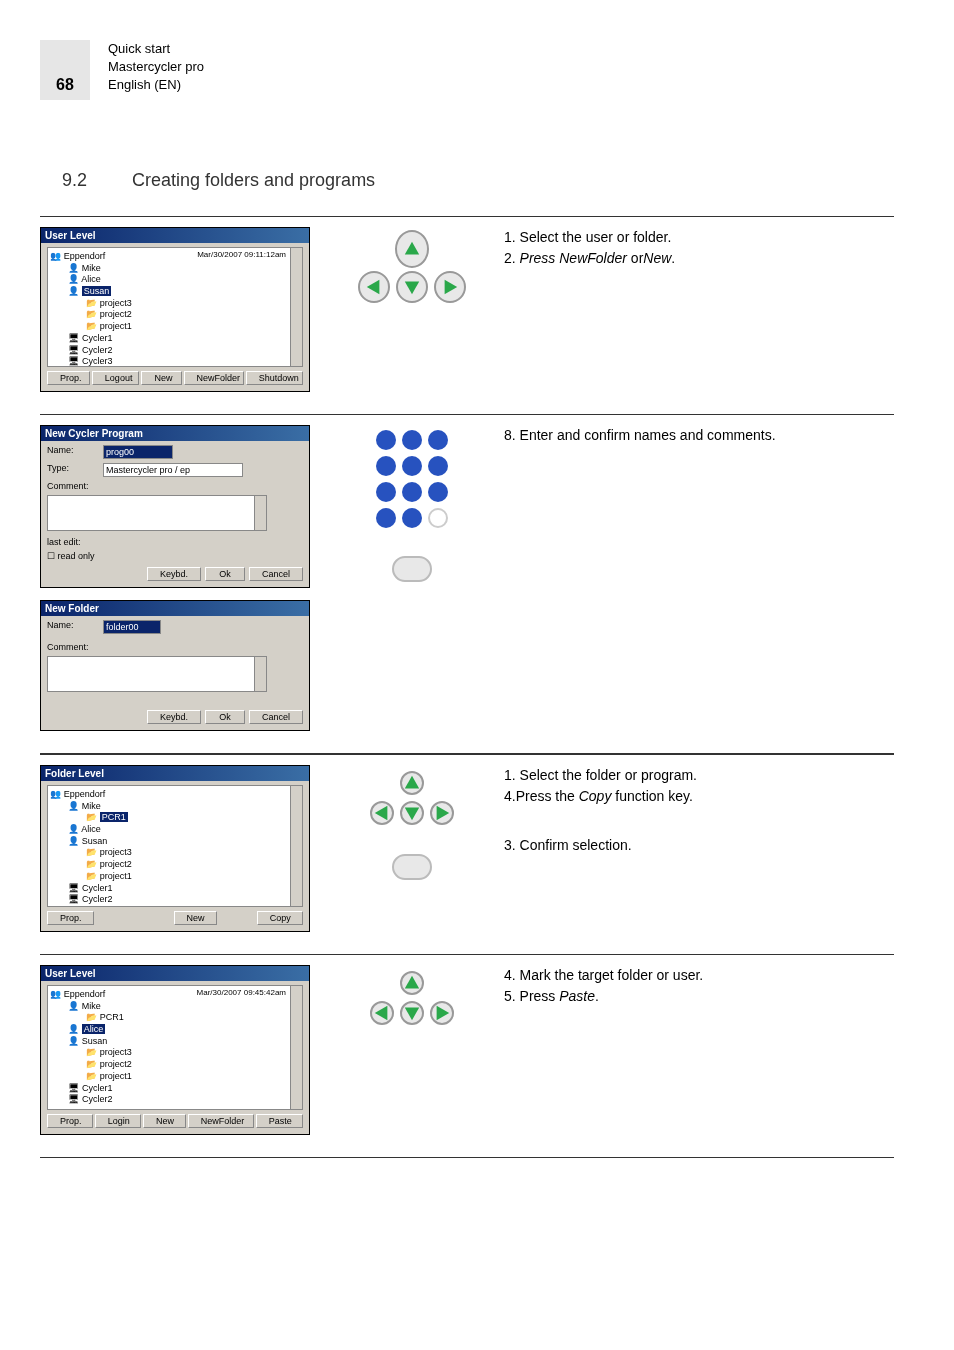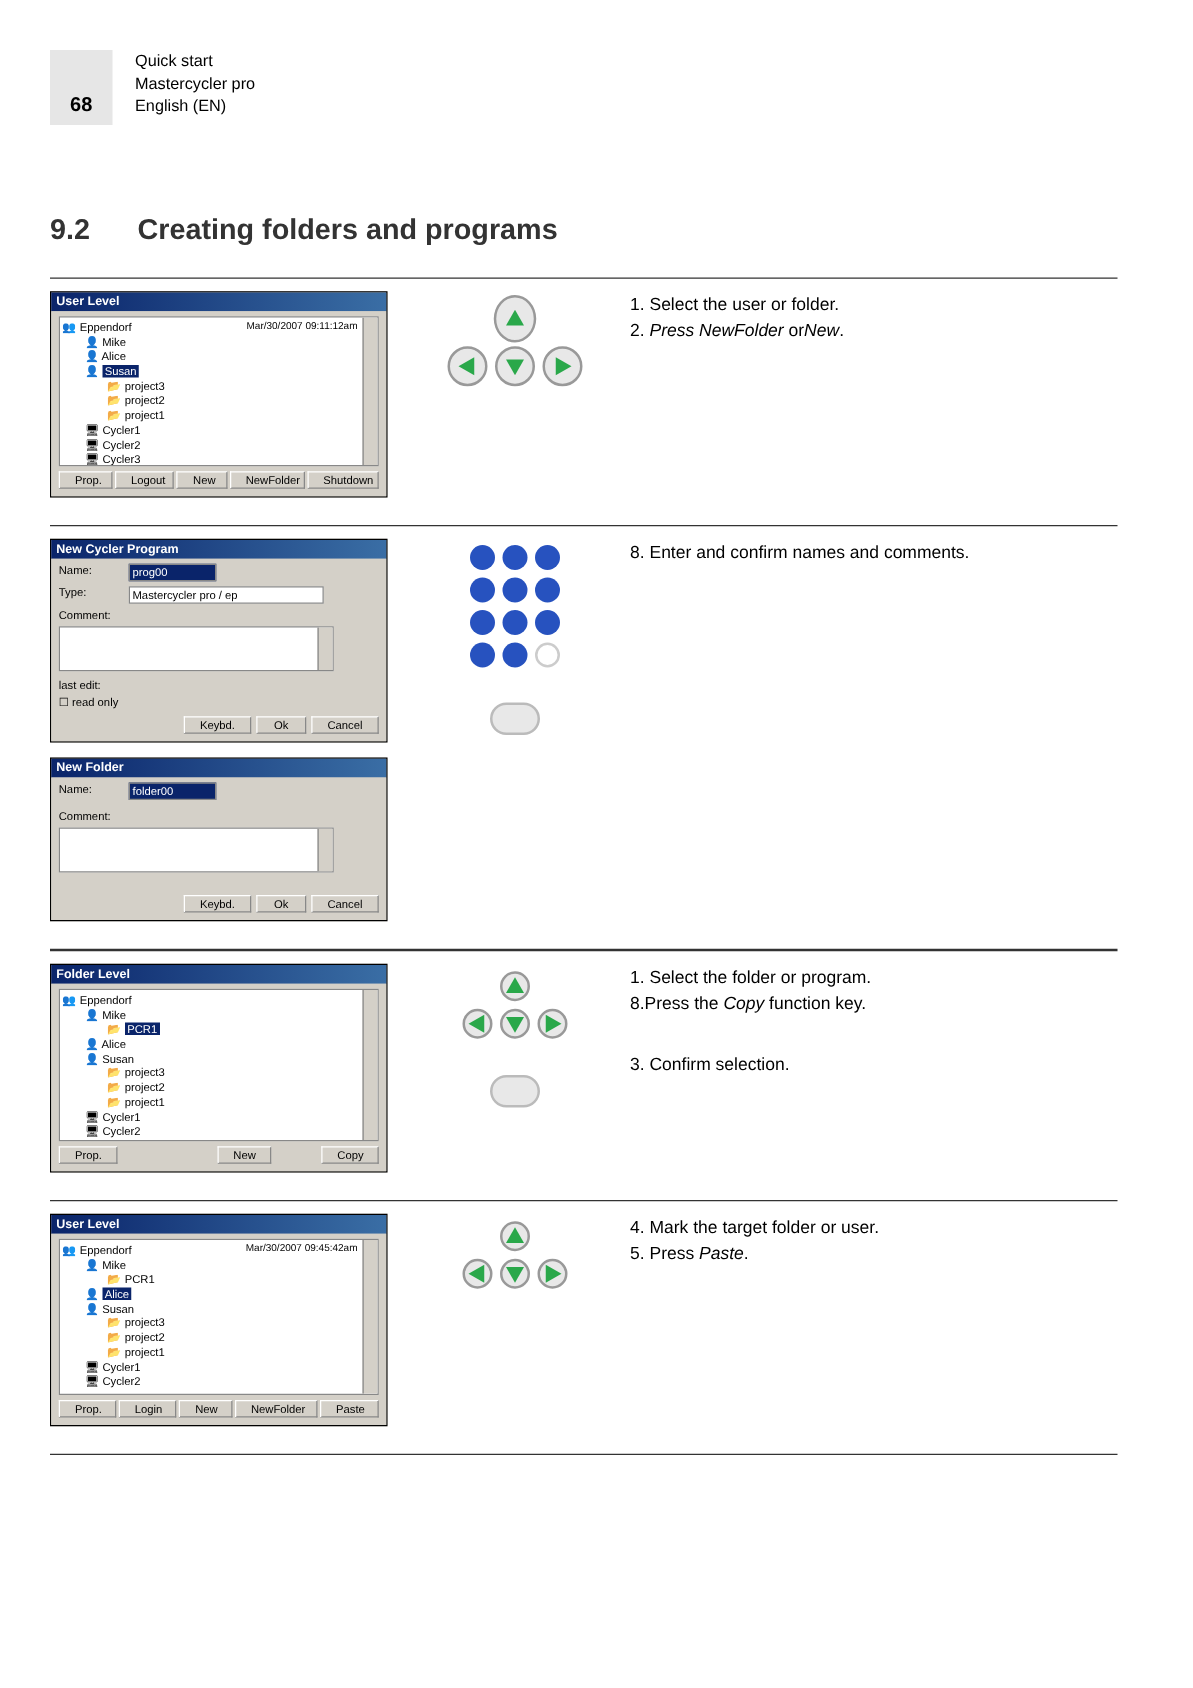--- a/index.html
+++ b/index.html
@@ -10,21 +10,21 @@
     height: 1350px;
     font-size: 13px;
     color: #000;
   }
   .page { padding: 40px 60px 40px 40px; }
   .header-row { display: flex; align-items: flex-start; gap: 18px; margin-bottom: 70px; }
   .page-num-box { background: #e6e6e6; width: 50px; height: 60px; display: flex; align-items: flex-end; justify-content: center; padding-bottom: 6px; font-weight: bold; font-size: 16px; }
   .header-text { font-size: 13px; line-height: 1.4; }
   .header-text .bold { font-weight: normal; }
   
-  h2 { font-size: 23px; font-weight: bold; margin-bottom: 25px; color: #333; }
+  h2 { font-size: 18px; font-weight: normal; margin-bottom: 25px; color: #333; margin-left: 22px; }
   .sec-num { display: inline-block; width: 70px; }
   
   hr { border: none; border-top: 1px solid #333; margin: 0; }
   
   .row { display: flex; padding: 10px 0; gap: 2px; }
   .col-screen { width: 280px; flex-shrink: 0; }
   .col-icon { width: 180px; flex-shrink: 0; display: flex; flex-direction: column; align-items: center; gap: 18px; padding-top: 5px; }
   .col-text { flex: 1; font-size: 14px; line-height: 1.5; }
   .col-text em { font-style: italic; }
   
@@ -162,21 +162,21 @@
     <div class="col-screen">
       <div class="dlg">
         <div class="dlg-title">New Cycler Program</div>
         <div class="dlg-body">
           <div class="form-row">
               <span class="form-label">Name:</span>
               <span class="form-inp sel" style="width:70px">prog00</span>
             </div>
           <div class="form-row">
               <span class="form-label">Type:</span>
-              <span class="form-inp" style="width:156px">Mastercycler pro / ep</span>
+              <span class="form-inp" style="width:140px">Mastercycler pro / ep</span>
             </div>
           <div class="form-row">
               <span class="form-label">Comment:</span>
             </div>
           <div class="form-txt">
               <div class="sb"></div>
             </div>
           <div class="form-row" style="margin-top:6px">
               <span>last edit:</span>
             </div>
@@ -189,21 +189,21 @@
             <span class="btn95">Cancel</span>
           </div>
         </div>
       </div>
 
       <div class="dlg">
         <div class="dlg-title">New Folder</div>
         <div class="dlg-body">
           <div class="form-row">
               <span class="form-label">Name:</span>
-              <span class="form-inp sel" style="width:70px">folder00</span>
+              <span class="form-inp sel" style="width:58px">folder00</span>
             </div>
           <div class="form-row" style="margin-top:8px">
               <span class="form-label">Comment:</span>
             </div>
           <div class="form-txt">
               <div class="sb"></div>
             </div>
           <div class="dlg-btns" style="margin-top:18px">
             <span class="btn95">Keybd.</span>
             <span class="btn95">Ok</span>
@@ -302,21 +302,21 @@
               <svg viewBox="0 0 10 10">
                 <polygon points="2,1 2,9 9,5" fill="#2aa84a"></polygon>
               </svg>
             </span>
           </span>
       </div>
       <div class="ovalbtn"></div>
     </div>
     <div class="col-text">
       <div>1. Select the folder or program.</div>
-      <div><span>8.Press the </span><em>Copy</em><span> function key.</span></div>
+      <div><span>4.Press the </span><em>Copy</em><span> function key.</span></div>
       <div style="margin-top:28px">3. Confirm selection.</div>
     </div>
   </div>
   <hr>
 
   <div class="row">
     <div class="col-screen">
       <div class="dlg">
         <div class="dlg-title">User Level</div>
         <div class="dlg-body">

